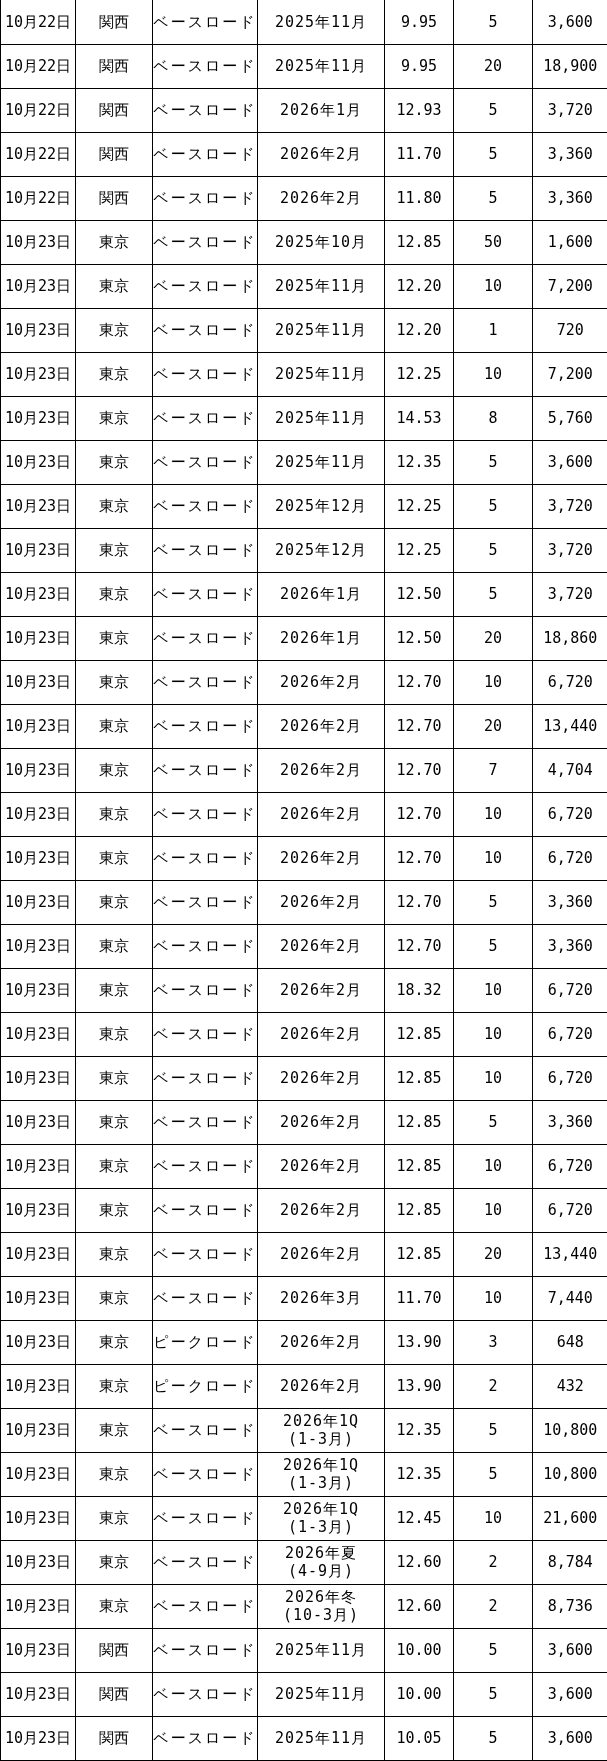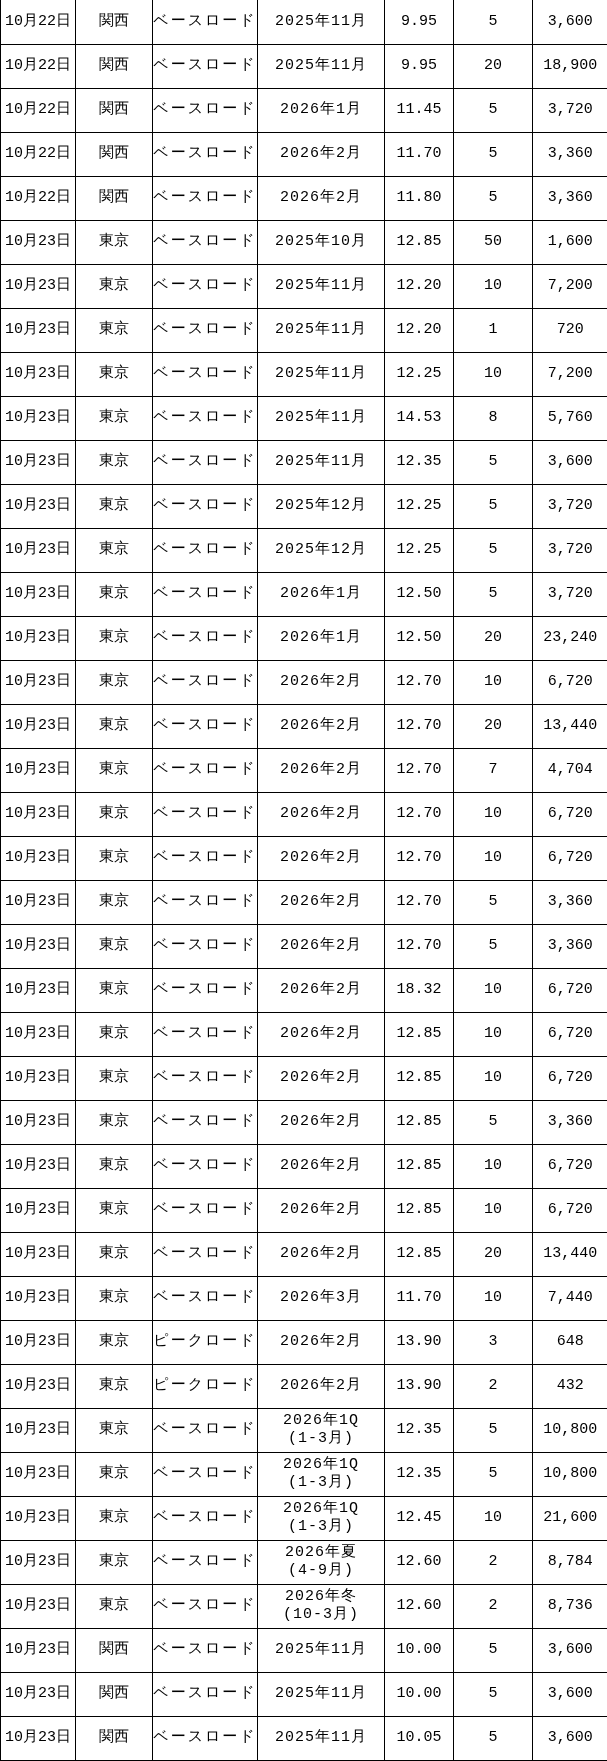--- a/index.html
+++ b/index.html
@@ -25,21 +25,21 @@
     vertical-align: middle;
     font-size: 15px;
     line-height: 18px;
     padding: 0;
     overflow: hidden;
     white-space: pre-line;
   }
   
   table.trades tr:first-child td { border-top: none; }
   table.trades td:last-child  { border-right: none; }
-  table.trades tr { height: 44px; font-family: Liberation Mono, monospace; }
+  table.trades tr { height: 44px; }
   td.c-product { letter-spacing: 2px; }
   td.c-period  { letter-spacing: 1px; }
 </style>
 </head>
 <body>
 
 <table class="trades">
   <colgroup>
     <col style="width:75px">
     <col style="width:77px">
@@ -66,21 +66,21 @@
         <td class="c-period">2025年11月</td>
         <td class="c-price">9.95</td>
         <td class="c-quantity">20</td>
         <td class="c-amount">18,900</td>
       </tr>
       <tr>
         <td class="c-date">10月22日</td>
         <td class="c-region">関西</td>
         <td class="c-product">ベースロード</td>
         <td class="c-period">2026年1月</td>
-        <td class="c-price">11.45</td>
+        <td class="c-price">12.93</td>
         <td class="c-quantity">5</td>
         <td class="c-amount">3,720</td>
       </tr>
       <tr>
         <td class="c-date">10月22日</td>
         <td class="c-region">関西</td>
         <td class="c-product">ベースロード</td>
         <td class="c-period">2026年2月</td>
         <td class="c-price">11.70</td>
         <td class="c-quantity">5</td>
@@ -176,21 +176,21 @@
         <td class="c-quantity">5</td>
         <td class="c-amount">3,720</td>
       </tr>
       <tr>
         <td class="c-date">10月23日</td>
         <td class="c-region">東京</td>
         <td class="c-product">ベースロード</td>
         <td class="c-period">2026年1月</td>
         <td class="c-price">12.50</td>
         <td class="c-quantity">20</td>
-        <td class="c-amount">23,240</td>
+        <td class="c-amount">18,860</td>
       </tr>
       <tr>
         <td class="c-date">10月23日</td>
         <td class="c-region">東京</td>
         <td class="c-product">ベースロード</td>
         <td class="c-period">2026年2月</td>
         <td class="c-price">12.70</td>
         <td class="c-quantity">10</td>
         <td class="c-amount">6,720</td>
       </tr>

